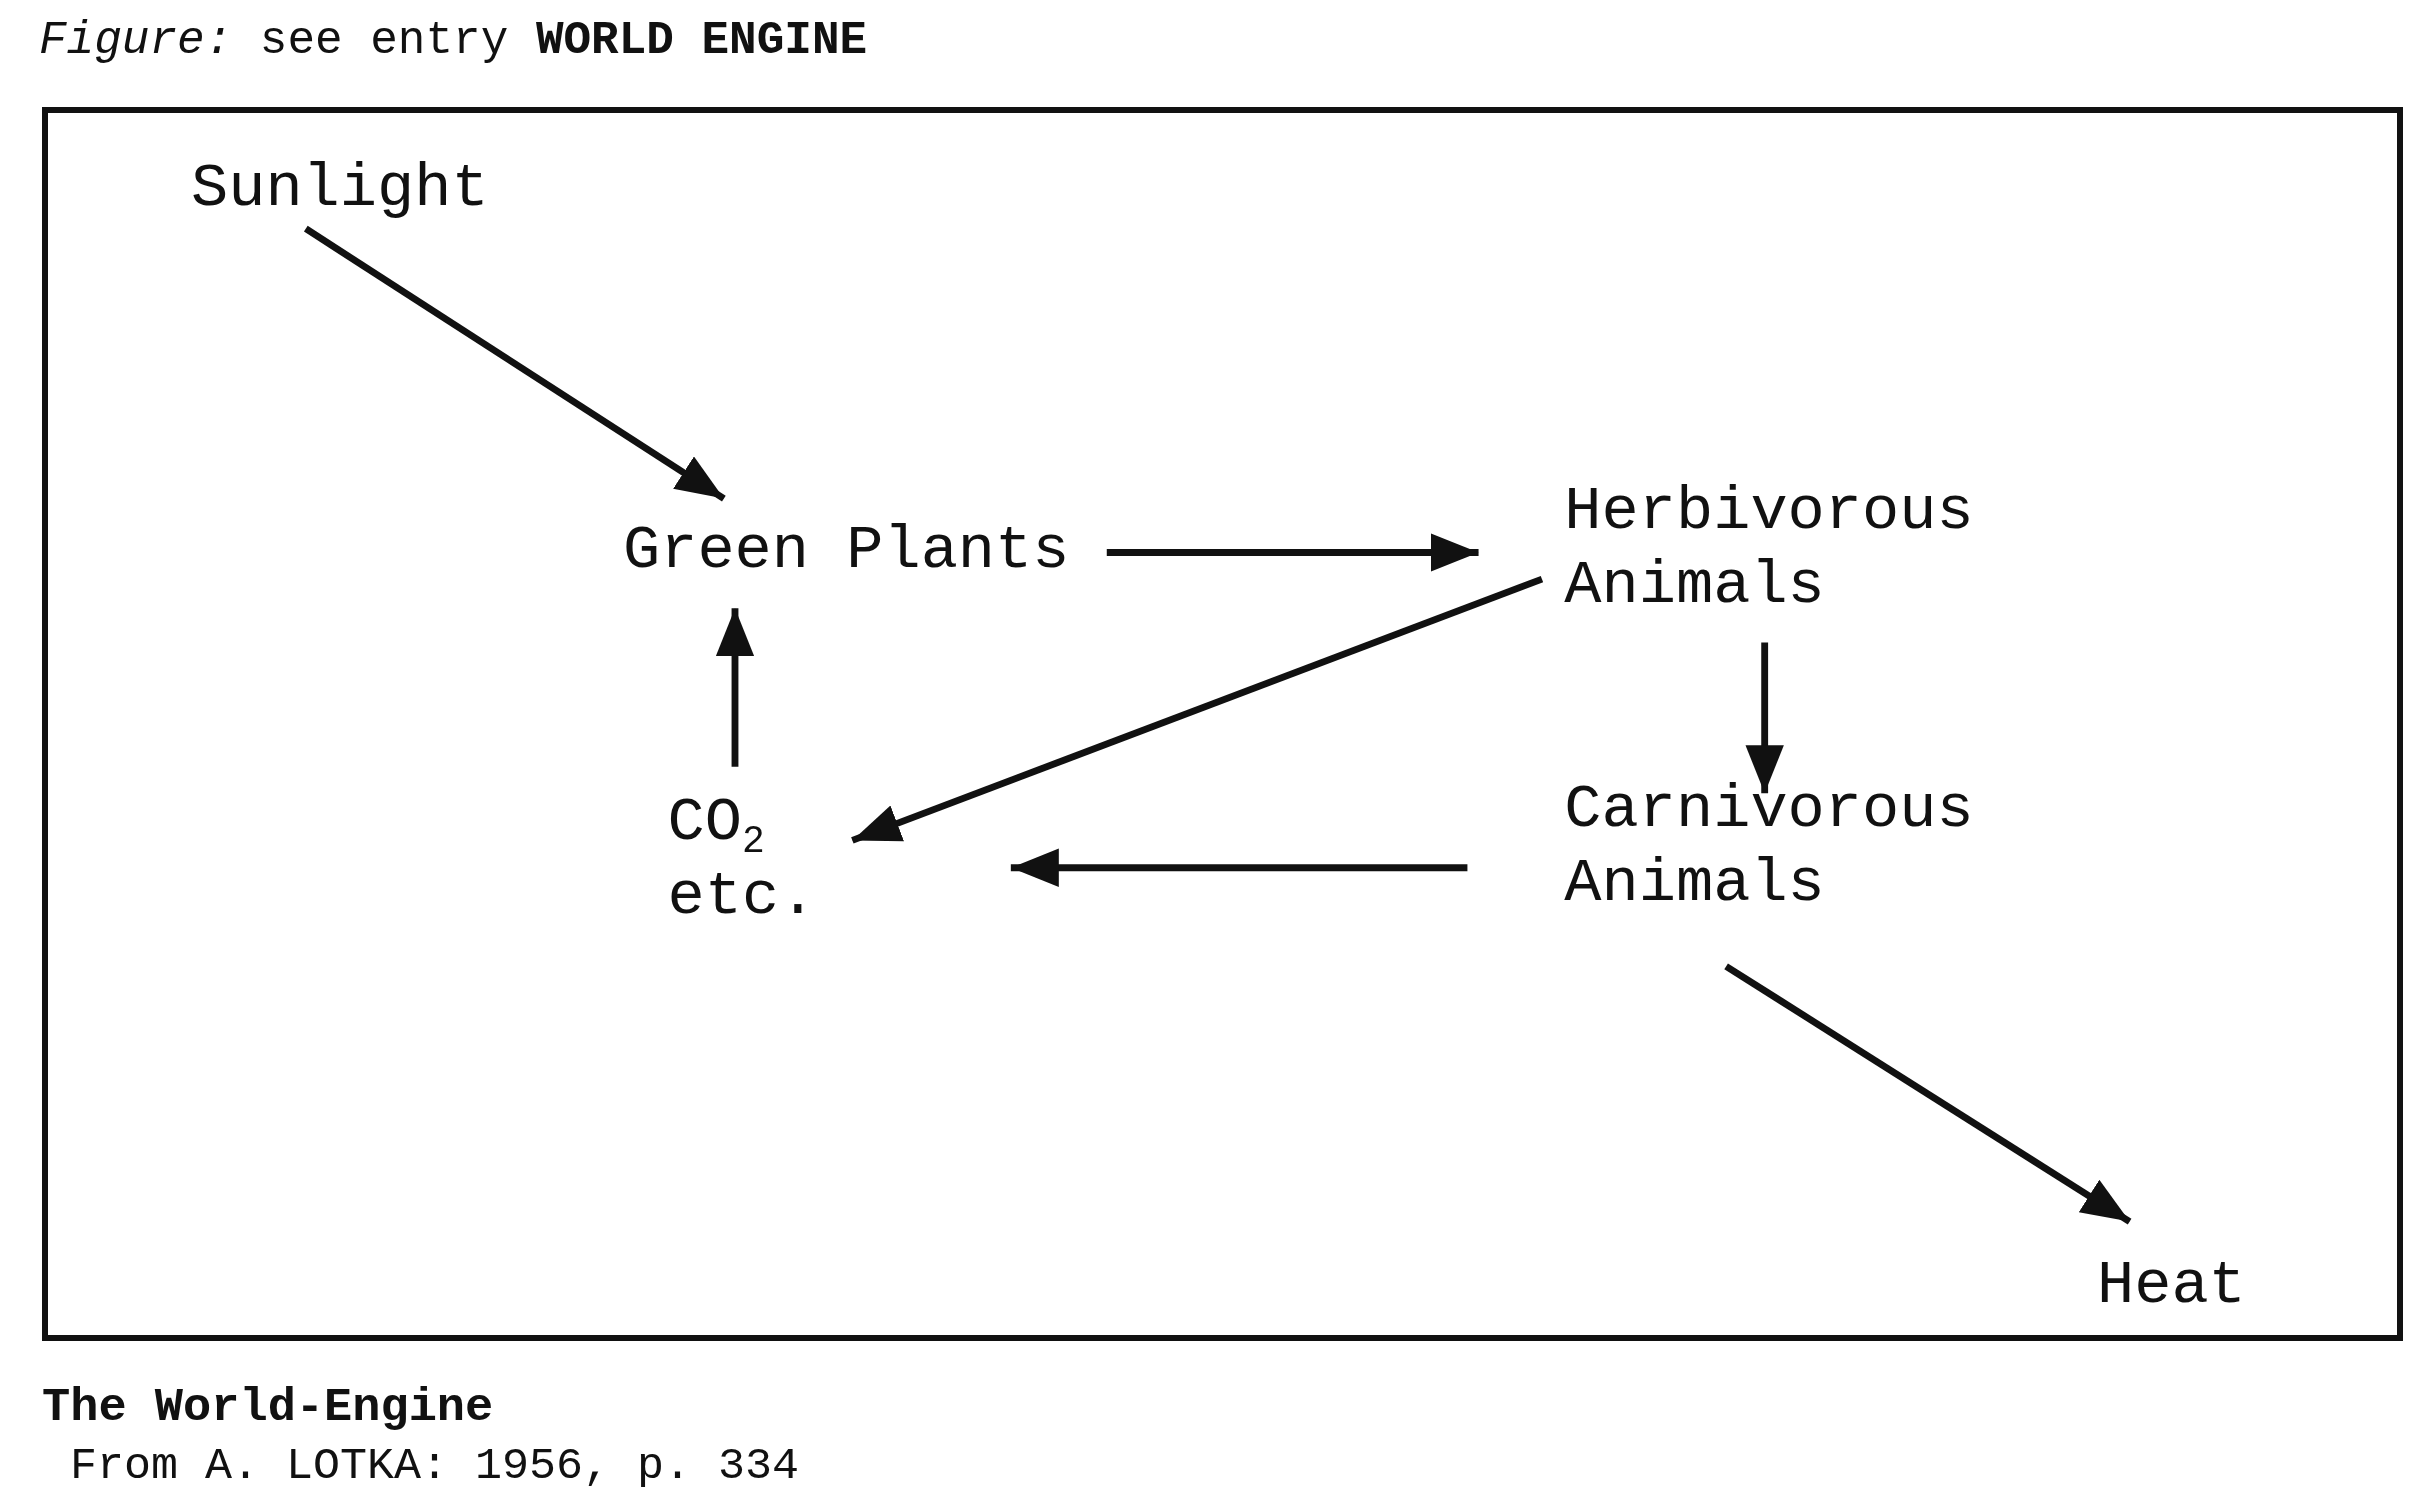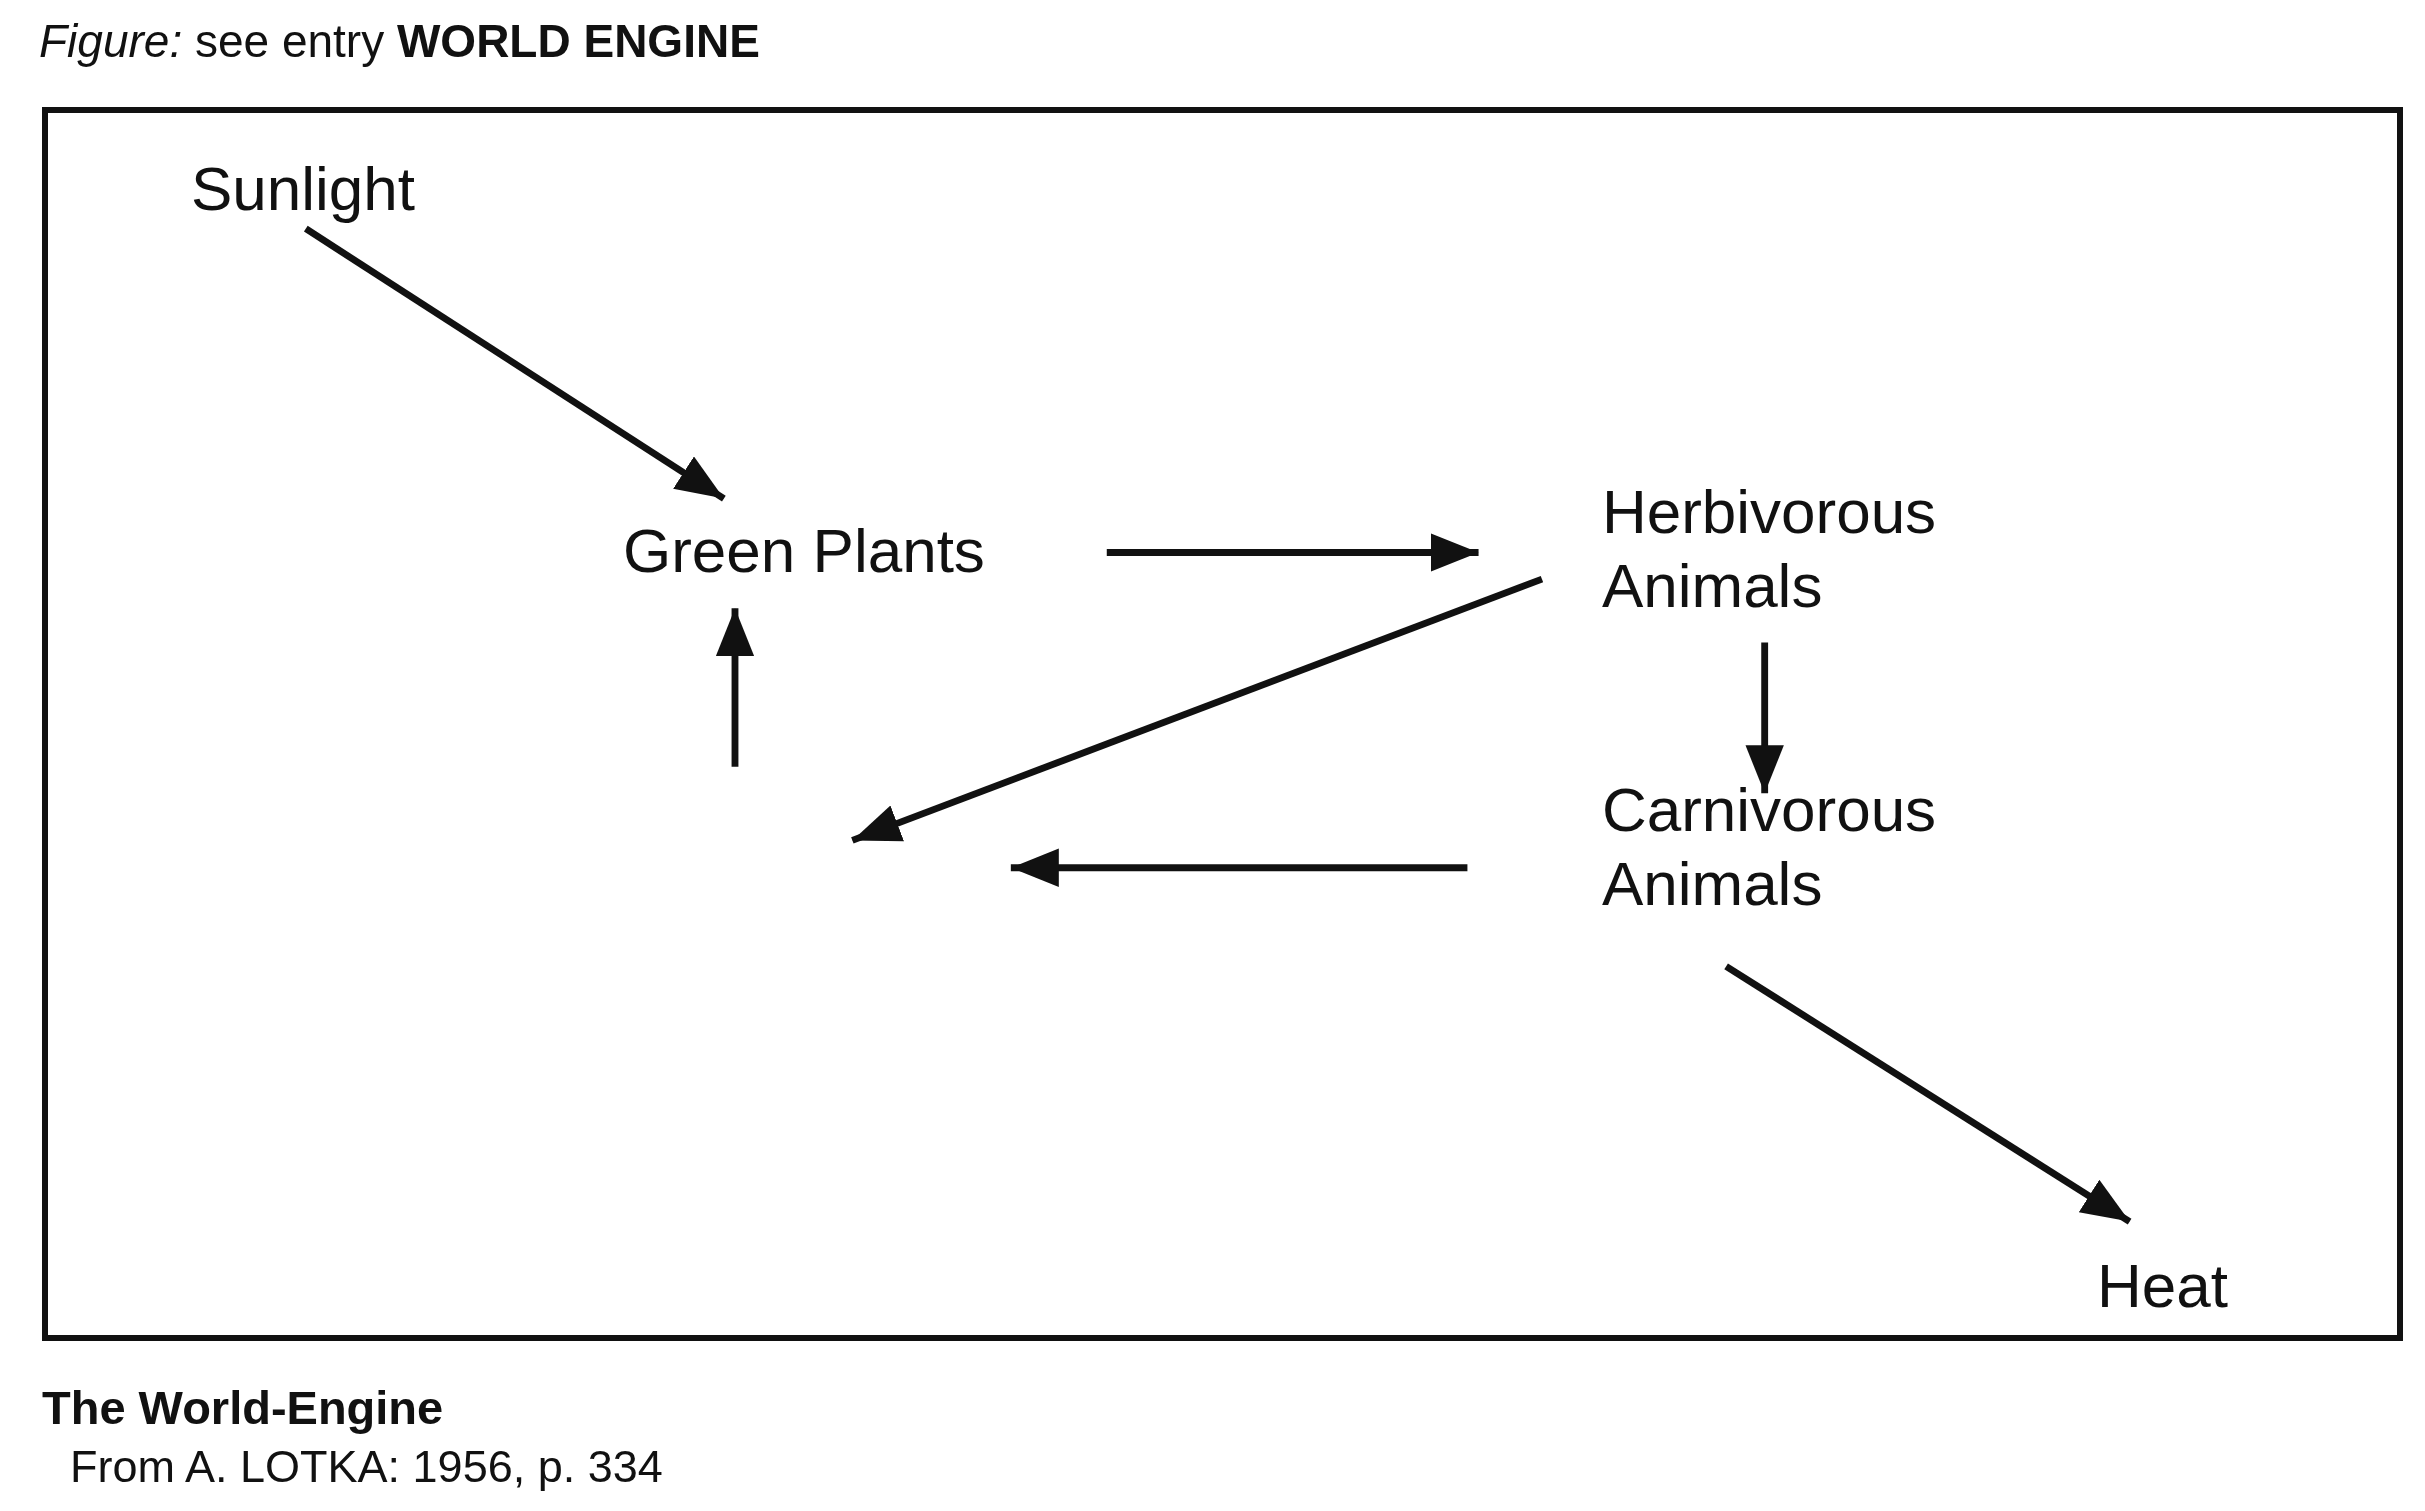--- a/index.html
+++ b/index.html
@@ -5,21 +5,21 @@
   html, body {
     margin: 0;
     padding: 0;
     background: #ffffff;
   }
   .page {
     position: relative;
     width: 2412px;
     height: 1512px;
     background: #ffffff;
-    font-family: Liberation Sans, sans-serif;
+    font-family: Liberation Mono, monospace;
     color: #111111;
     overflow: hidden;
   }
 
   
   .fig-header {
     position: absolute;
     left: 39px;
     top: 15.4px;
     font-size: 46px;
@@ -124,20 +124,24 @@
   <div class="node centered" style="left:1769px; top:475px;">
     <div>Herbivorous</div>
     <div>Animals</div>
   </div>
 
   <div class="node centered" style="left:1769px; top:773px;">
     <div>Carnivorous</div>
     <div>Animals</div>
   </div>
 
+  <div class="node centered" style="left:742px; top:786px;">
+    <div><span>CO</span><sub>2</sub></div>
+    <div>etc.</div>
+  </div>
 
   <div class="node" style="left:2097px; top:1249px;">
     <span>Heat</span>
   </div>
 
   <div class="caption">
     <div class="caption-title">The World-Engine</div>
     <div class="caption-source">From A. LOTKA: 1956, p. 334</div>
   </div>
 

